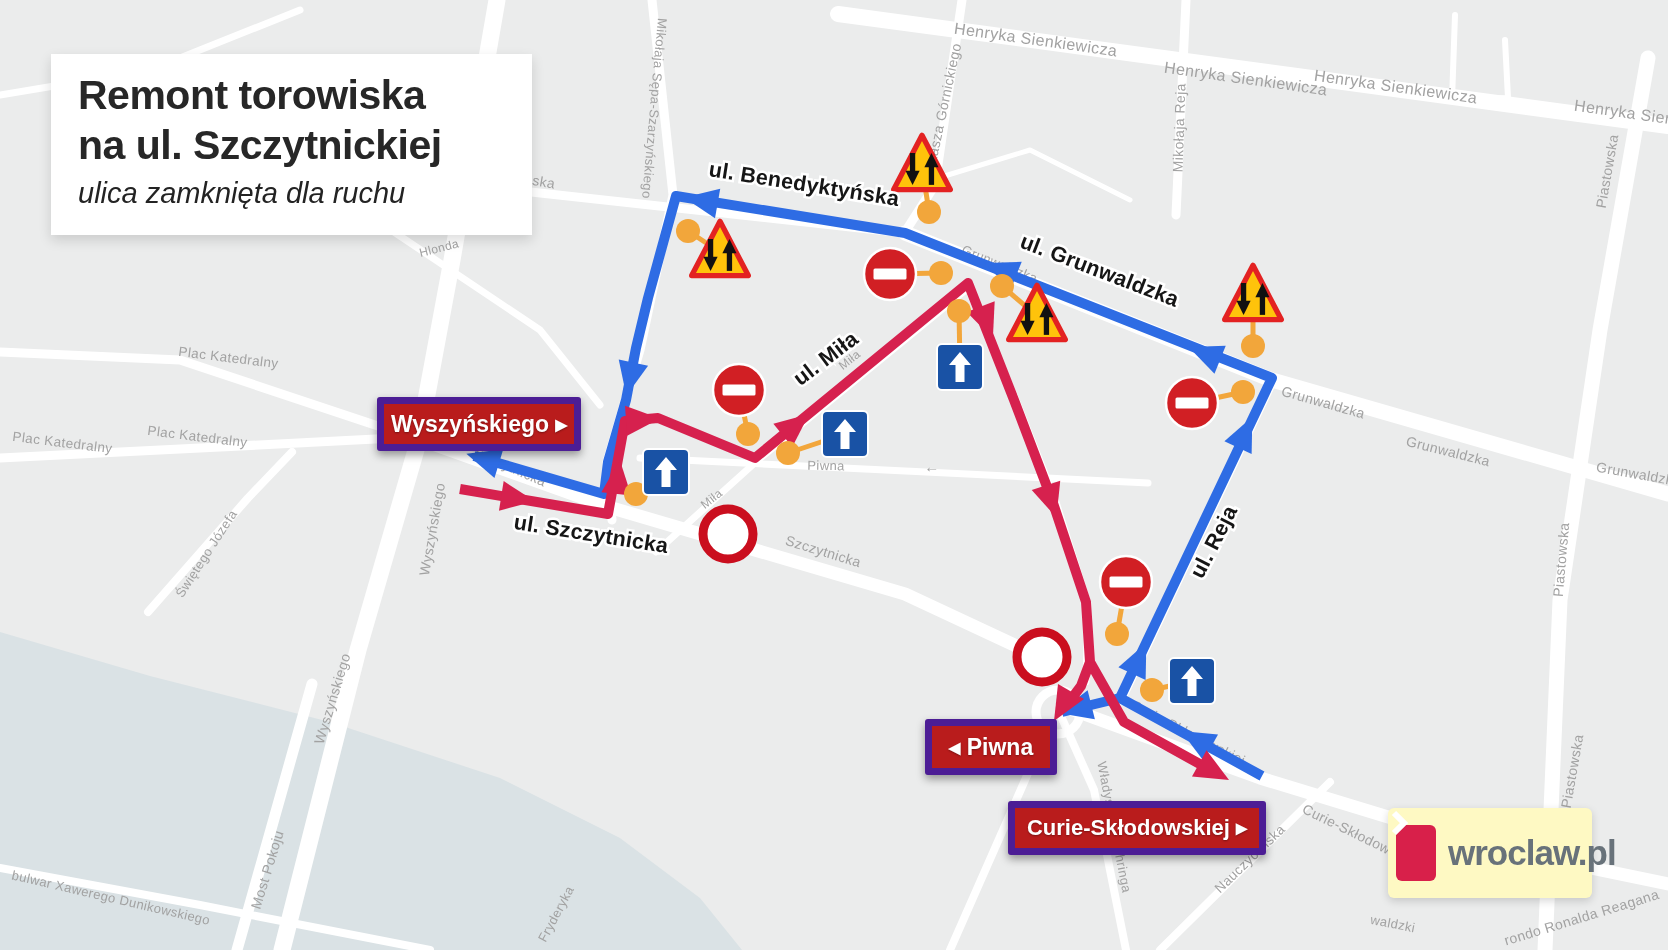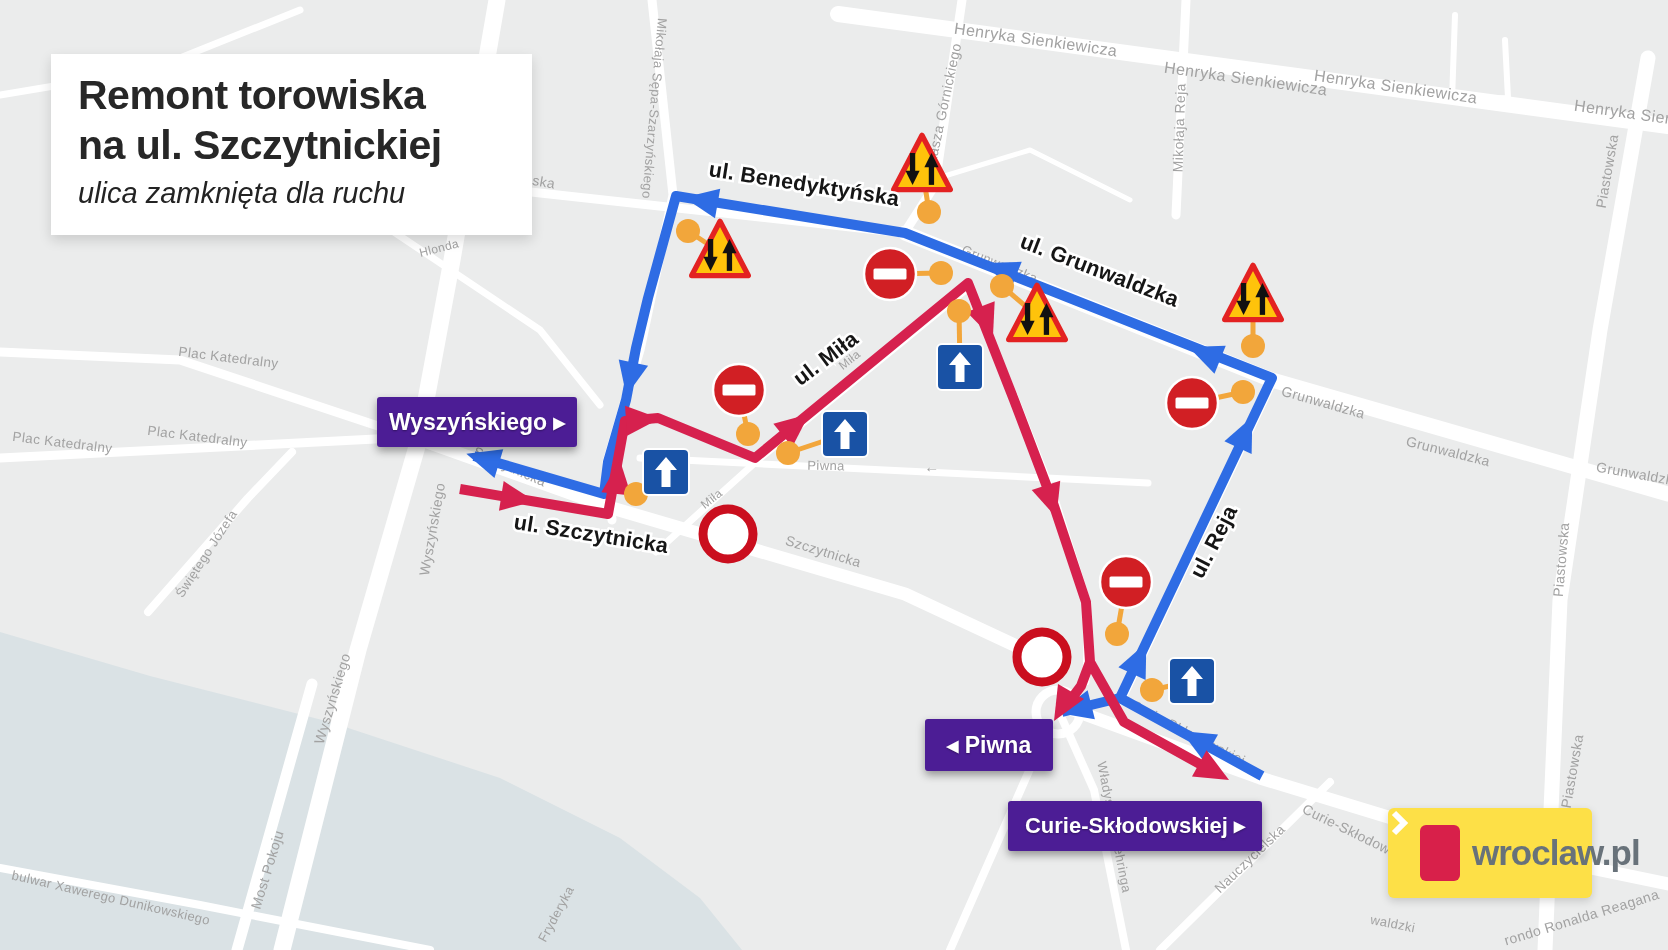--- a/index.html
+++ b/index.html
@@ -6,29 +6,29 @@
   .stage{position:relative;width:1668px;height:950px;overflow:hidden;background:#ebecec;}
   .stage svg{position:absolute;left:0;top:0;}
   svg text{font-family:"Liberation Sans",sans-serif;}
 
   .title-box{position:absolute;left:51px;top:54px;width:481px;height:181px;background:#ffffff;
     box-shadow:0 5px 12px rgba(0,0,0,.14);box-sizing:border-box;padding:16px 22px 0 27px;}
   .title-line{display:block;font-size:41px;line-height:50px;font-weight:700;color:#272727;letter-spacing:-.5px;}
   .title-sub{display:block;margin-top:6px;font-size:29px;line-height:34px;font-weight:400;color:#232323;font-style:italic;}
 
   .badge{position:absolute;display:flex;align-items:center;justify-content:center;
-    background:#4c1d95;border:5px solid #4c1d95;border-radius:3px;
+    background:#b91c1c;border:7px solid #4c1d95;border-radius:3px;
     box-shadow:0 4px 8px rgba(0,0,0,.38);color:#fff;font-weight:700;
     text-shadow:0 1px 2px rgba(0,0,0,.35);white-space:nowrap;}
   .badge-wyszynskiego{left:377px;top:397px;width:190px;height:40px;font-size:23px;}
   .badge-polaka{left:925px;top:719px;width:118px;height:42px;font-size:23px;}
   .badge-curie{left:1008px;top:801px;width:244px;height:40px;font-size:22px;}
 
-  .logo{position:absolute;left:1388px;top:808px;width:204px;height:90px;background:#fde047;border-radius:6px;
-    box-shadow:0 3px 9px rgba(0,0,0,.16);display:flex;align-items:center;padding-left:32px;box-sizing:border-box;}
+  .logo{position:absolute;left:1388px;top:808px;width:204px;height:90px;background:#fef9c3;border-radius:6px;
+    box-shadow:0 3px 9px rgba(0,0,0,.16);display:flex;align-items:center;padding-left:8px;box-sizing:border-box;}
   .logo-chevron{width:40px;height:56px;background:#d8204a;border-radius:6px;display:flex;align-items:center;justify-content:center;flex:0 0 auto;}
   .logo-text{margin-left:12px;font-size:35px;font-weight:700;color:#68727a;letter-spacing:-1px;}
 </style>
 </head>
 <body>
 
 <div class="stage">
   <svg id="map" width="1668" height="950" viewBox="0 0 1668 950">
       <g>
         <polygon points="0,632 150,676 330,722 500,778 620,838 700,898 742,950 0,950" fill="#dae2e5"></polygon>

